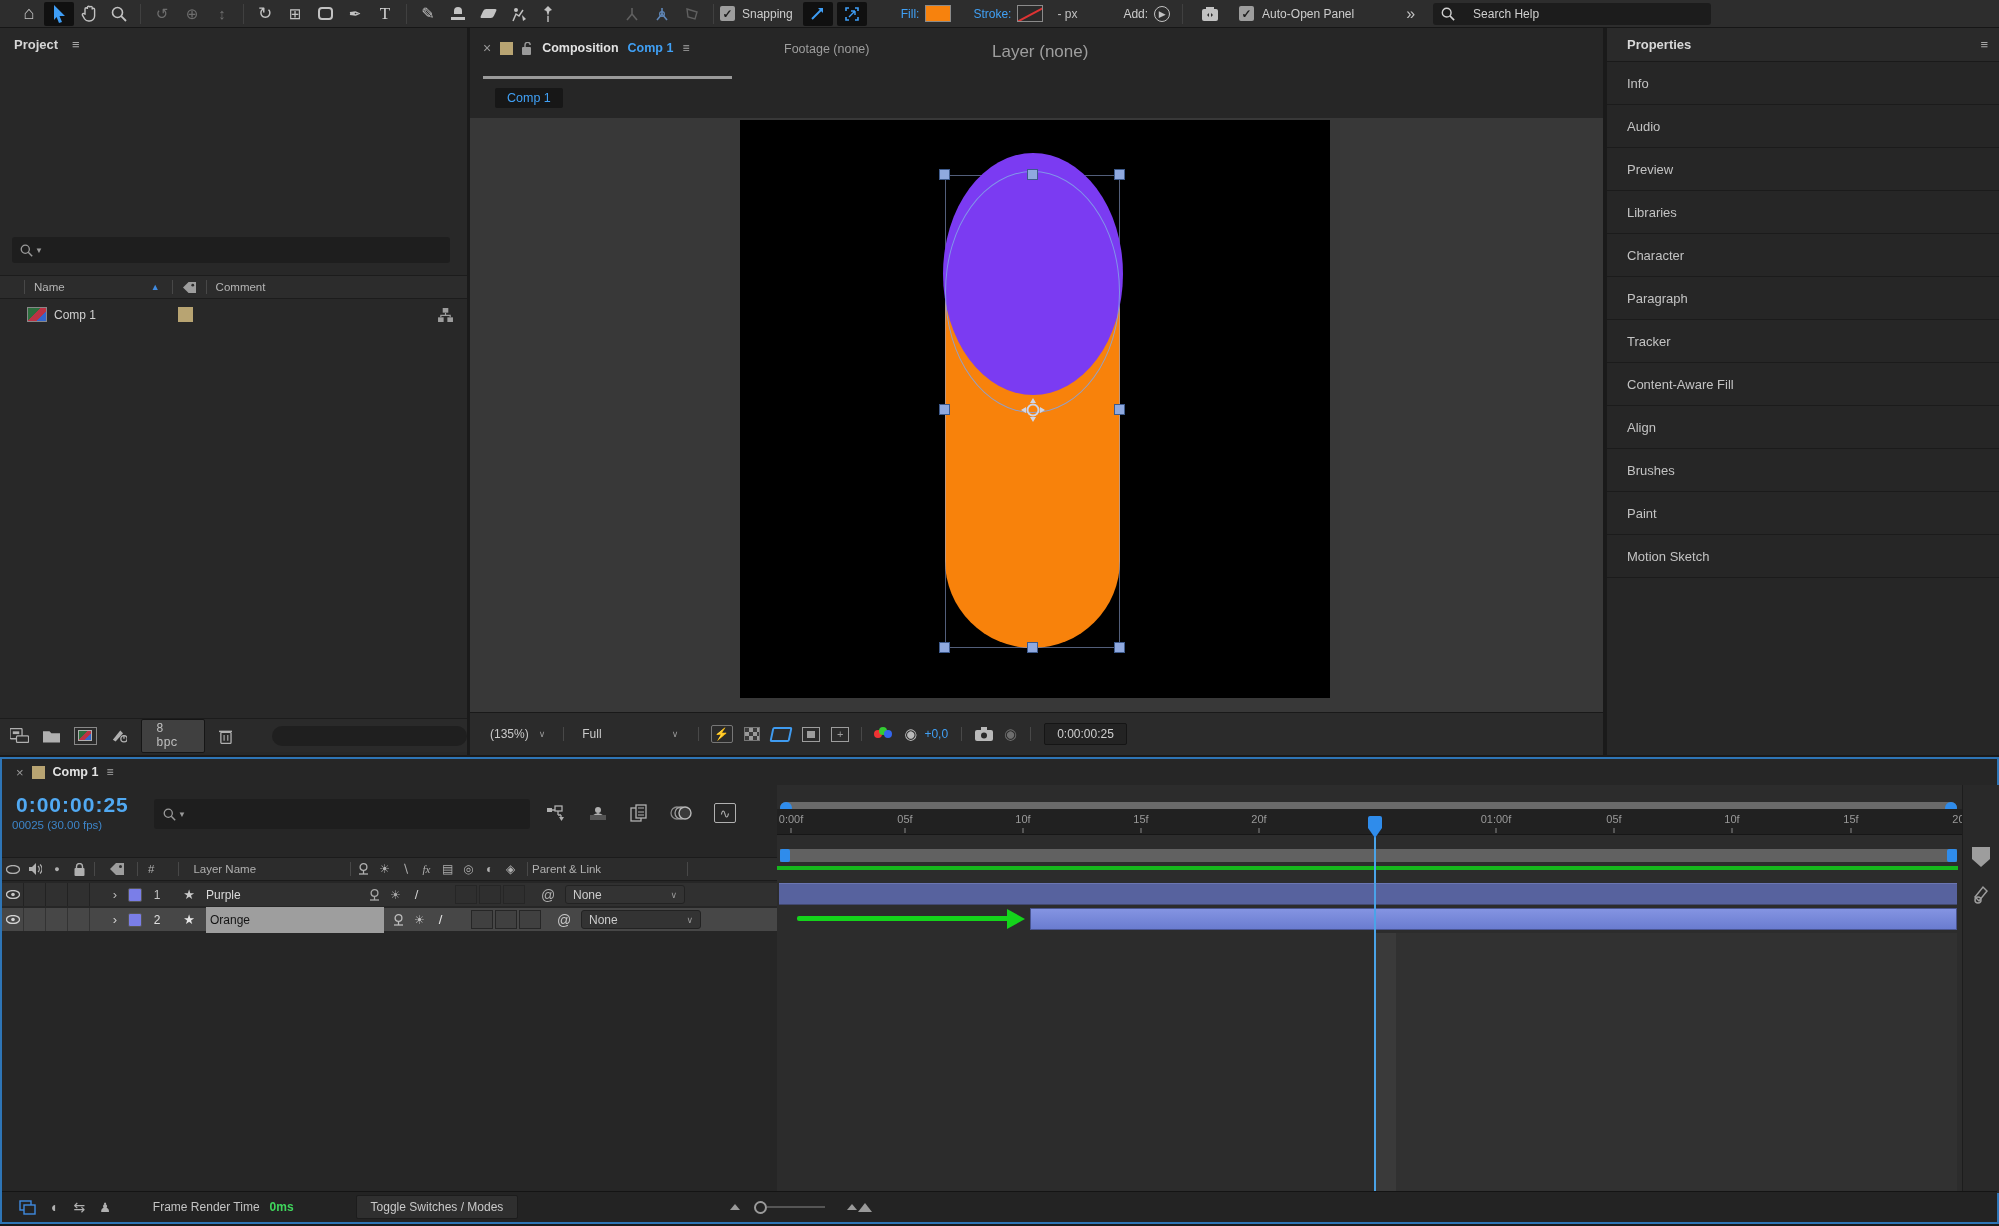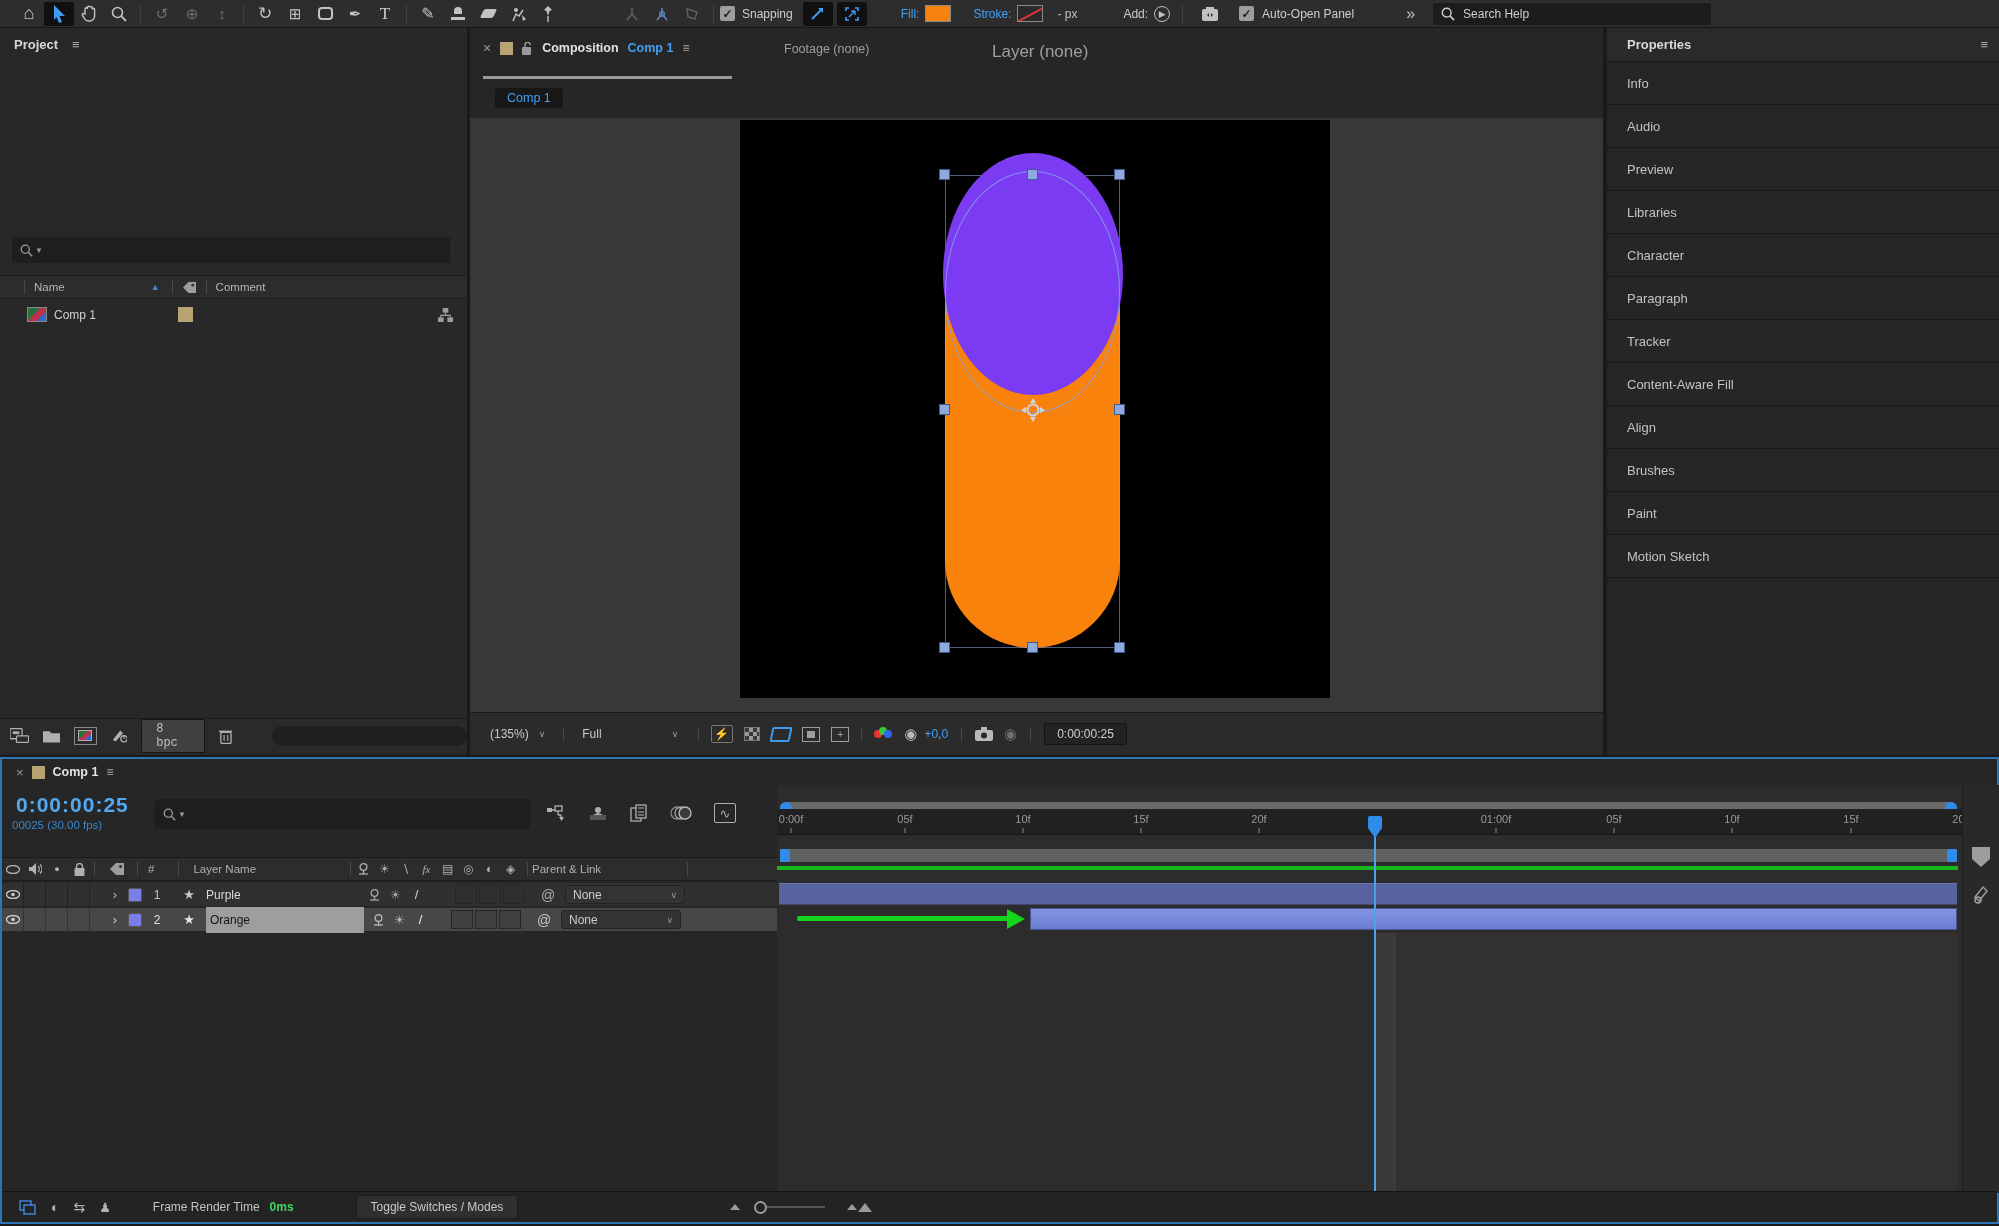--- a/index.html
+++ b/index.html
@@ -12,21 +12,21 @@
   .blue { color:#40a0f5; }
   .row { display:flex; align-items:center; }
 
   
   #toolbar { left:0; top:0; width:1999px; height:28px; background:#2d2d2d; border-bottom:1px solid #161616; display:flex; align-items:center; }
   .tool { width:30px; height:24px; display:flex; align-items:center; justify-content:center; font-size:16px; color:#c2c2c2; position:relative; }
   .tool.sel { background:#101010; border-radius:2px; }
   .tsep { width:1px; height:20px; background:#404040; margin:0 6px; }
   .swatch { width:26px; height:17px; border:1px solid #8a8a8a; display:inline-block; }
   .checkbox { width:15px; height:15px; background:#9d9d9d; border-radius:2px; color:#1c1c1c; font-size:12px; font-weight:bold; display:inline-flex; align-items:center; justify-content:center; }
-  #searchHelp { display:flex; align-items:center; gap:8px; background:#1c1c1c; border-radius:3px; height:22px; width:278px; padding:0 8px; color:#cfcfcf; }
+  #searchHelp { display:flex; align-items:center; gap:18px; background:#1c1c1c; border-radius:3px; height:22px; width:278px; padding:0 8px; color:#cfcfcf; }
 
   
   #project { left:0; top:28px; width:467px; height:727px; background:#282828; }
   #project .title { padding:9px 0 0 14px; font-size:13px; font-weight:bold; color:#d6d6d6; display:flex; gap:14px; align-items:center; }
   #projSearch { position:absolute; left:12px; top:209px; width:438px; height:26px; background:#1e1e1e; border-radius:3px; display:flex; align-items:center; padding-left:8px; color:#8f8f8f; }
   #projHead { position:absolute; left:0; top:247px; width:467px; height:24px; background:#2c2c2c; border-top:1px solid #1c1c1c; border-bottom:1px solid #1c1c1c; display:flex; align-items:center; font-size:11.5px; color:#b5b5b5; }
   #projRow { position:absolute; left:0; top:273px; width:467px; height:27px; display:flex; align-items:center; }
   #projFoot { position:absolute; left:0; bottom:3px; width:467px; height:34px; border-top:1px solid #1c1c1c; background:#2a2a2a; display:flex; align-items:center; gap:14px; padding-left:10px; }
   .vline { width:1px; height:14px; background:#484848; }
   .bpc { background:#404040; border:1px solid #161616; border-radius:2px; padding:2px 14px; color:#c0c0c0;font-family:Liberation Mono, monospace; }
@@ -562,21 +562,21 @@
             <circle cx="7" cy="4.5" r="1.8" fill="#d2d2d2"></circle>
           </svg>
       </span>
       <span class="avcell" style="border-right-color:#333"></span>
       <span class="avcell" style="border-right-color:#333"></span>
       <span class="avcell" style="border-right-color:#333"></span>
       <span class="icon" style="width:26px;margin-left:12px;color:#cfcfcf;font-size:13px">›</span>
       <span class="labelSwatch" style="background:#7a7ee8"></span>
       <span style="width:30px;text-align:center;color:#e0e0e0">2</span>
       <span class="icon" style="width:34px;color:#e6e6e6;font-size:13px">★</span>
-      <span style="width:158px;background:#9e9e9e;color:#141414;padding:6px 4px">Orange</span>
+      <span style="width:178px;background:#9e9e9e;color:#141414;padding:6px 4px">Orange</span>
       <span class="icon" style="width:21px;margin-left:4px">
         <svg width="13" height="14" viewBox="0 0 13 14">
             <circle cx="6.5" cy="5" r="3.4" fill="none" stroke="#bcbcbc" stroke-width="1.3"></circle>
             <line x1="6.5" y1="8.4" x2="6.5" y2="12" stroke="#bcbcbc" stroke-width="1.3"></line>
             <line x1="2" y1="12" x2="11" y2="12" stroke="#bcbcbc" stroke-width="1.3"></line>
           </svg>
       </span>
       <span class="icon" style="width:21px;color:#bcbcbc;font-size:12px">☀</span>
       <span class="icon" style="width:21px;color:#e8e8e8;font-size:13px">/</span>
       <span style="display:flex;gap:2px;margin-left:20px">

